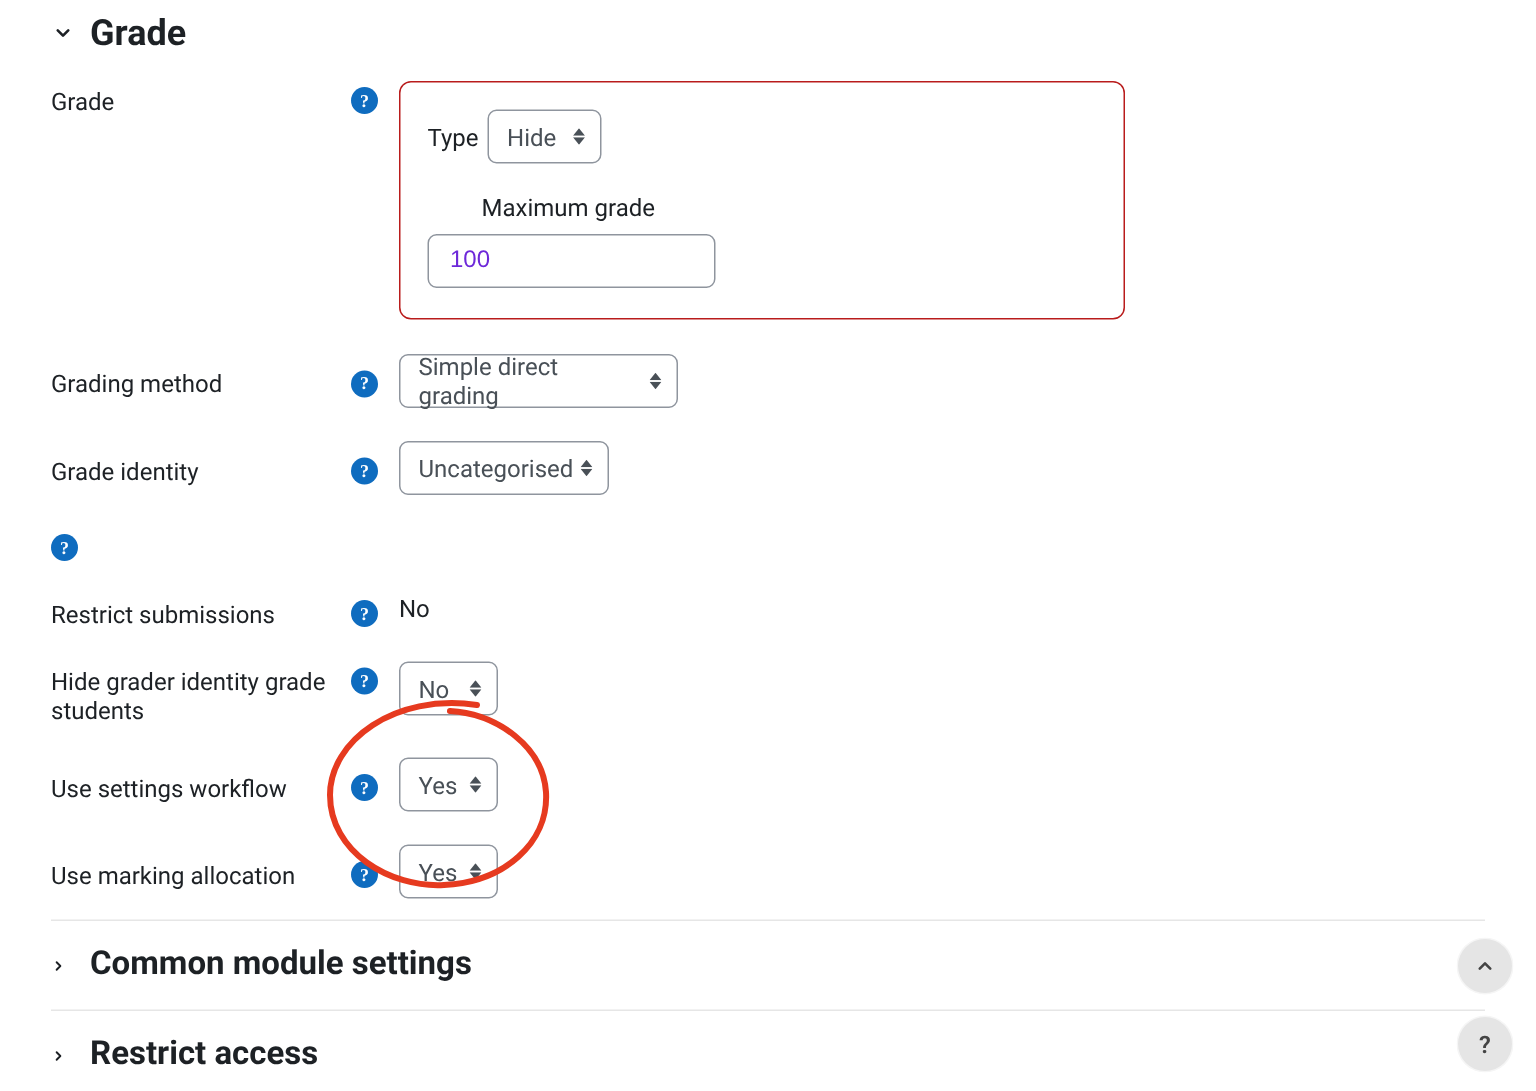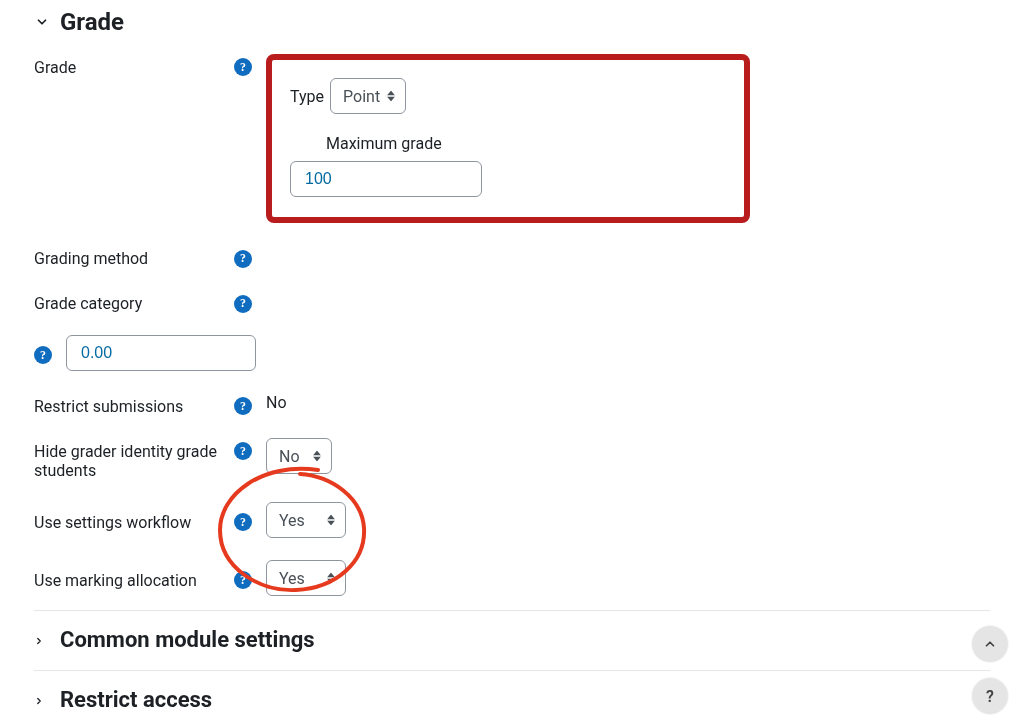--- a/index.html
+++ b/index.html
@@ -56,21 +56,21 @@
   .help-icon {
     width: 18px; height: 18px; border-radius: 50%;
     background: #0f6cbf;
     color: #fff;
     display: inline-flex; align-items: center; justify-content: center;
     font-size: 12px; font-weight: 700;
     cursor: pointer;
     font-family: Georgia, serif;
   }
   .panel {
-    border: 6px solid #b91c1c;
+    border: 1px solid #b91c1c;
     border-radius: 8px;
     padding: 18px 18px 20px;
     width: 484px;
   }
   .panel-row { display: flex; align-items: center; margin-bottom: 20px; }
   .panel-row:last-child { margin-bottom: 0; }
   .panel-label { font-size: 16px; color: #1d2125; margin-right: 6px; }
   .panel-label.stack { display:block; margin-bottom: 8px; margin-left: 36px; }
   .select-box, .input-text {
     border: 1px solid #8f959e;
@@ -86,29 +86,29 @@
   }
   .select-box { padding-right: 32px; cursor: pointer; }
   .select-box .caret {
     position: absolute;
     right: 10px; top: 50%; transform: translateY(-50%);
     display: flex; flex-direction: column; gap: 1px;
   }
   .select-box .caret svg { display:block; }
   .input-text input {
     border: none; outline: none; font-size: 16px;
-    width: 100%; color: #0369a1; background: transparent;
+    width: 100%; color: #6d28d9; background: transparent;
   }
   .w-point { width: 76px; }
   .w-max { width: 192px; }
   .w-grading { width: 186px; }
   .w-category { width: 140px; }
   .w-pass { width: 190px; }
   .w-no { width: 66px; }
-  .w-yes { width: 80px; }
+  .w-yes { width: 66px; }
   .static-val { padding-top: 0px; color: #1d2125; font-size: 16px; }
   .circle-annotation {
     position: absolute;
     pointer-events: none;
   }
   .float-btn {
     position: fixed;
     right: 16px;
     width: 36px; height: 36px;
     border-radius: 50%;
@@ -140,21 +140,21 @@
   <div class="form-row">
     <div class="label-col">Grade</div>
     <div class="help-col">
         <span class="help-icon">?</span>
       </div>
     <div class="content-col">
       <div class="panel">
         <div class="panel-row">
           <span class="panel-label">Type</span>
           <div class="select-box w-point">
-            <span>Point</span>
+            <span>Hide</span>
             <span class="caret">
               <svg width="8" height="5">
                   <path d="M0 5 L4 0 L8 5 Z" fill="#495057"></path>
                 </svg>
               <svg width="8" height="5">
                   <path d="M0 0 L4 5 L8 0 Z" fill="#495057"></path>
                 </svg>
             </span>
           </div>
         </div>
@@ -166,38 +166,59 @@
         </div>
       </div>
     </div>
   </div>
 
   <div class="form-row align-center">
     <div class="label-col">Grading method</div>
     <div class="help-col">
         <span class="help-icon">?</span>
       </div>
+    <div class="content-col">
+      <div class="select-box w-grading">
+        <span>Simple direct grading</span>
+        <span class="caret">
+          <svg width="8" height="5">
+              <path d="M0 5 L4 0 L8 5 Z" fill="#495057"></path>
+            </svg>
+          <svg width="8" height="5">
+              <path d="M0 0 L4 5 L8 0 Z" fill="#495057"></path>
+            </svg>
+        </span>
+      </div>
+    </div>
   </div>
 
   <div class="form-row align-center">
-    <div class="label-col">Grade category</div>
-    <div class="help-col">
-        <span class="help-icon">?</span>
-      </div>
+    <div class="label-col">Grade identity</div>
+    <div class="help-col">
+        <span class="help-icon">?</span>
+      </div>
+    <div class="content-col">
+      <div class="select-box w-category">
+        <span>Uncategorised</span>
+        <span class="caret">
+          <svg width="8" height="5">
+              <path d="M0 5 L4 0 L8 5 Z" fill="#495057"></path>
+            </svg>
+          <svg width="8" height="5">
+              <path d="M0 0 L4 5 L8 0 Z" fill="#495057"></path>
+            </svg>
+        </span>
+      </div>
+    </div>
   </div>
 
   <div class="form-row align-center">
     <div class="help-col">
         <span class="help-icon">?</span>
       </div>
-    <div class="content-col">
-      <div class="input-text w-pass">
-        <input type="text" value="0.00" style="">
-      </div>
-    </div>
   </div>
 
   <div class="form-row">
     <div class="label-col">Restrict submissions</div>
     <div class="help-col">
         <span class="help-icon">?</span>
       </div>
     <div class="content-col">
       <div class="static-val">No</div>
     </div>

